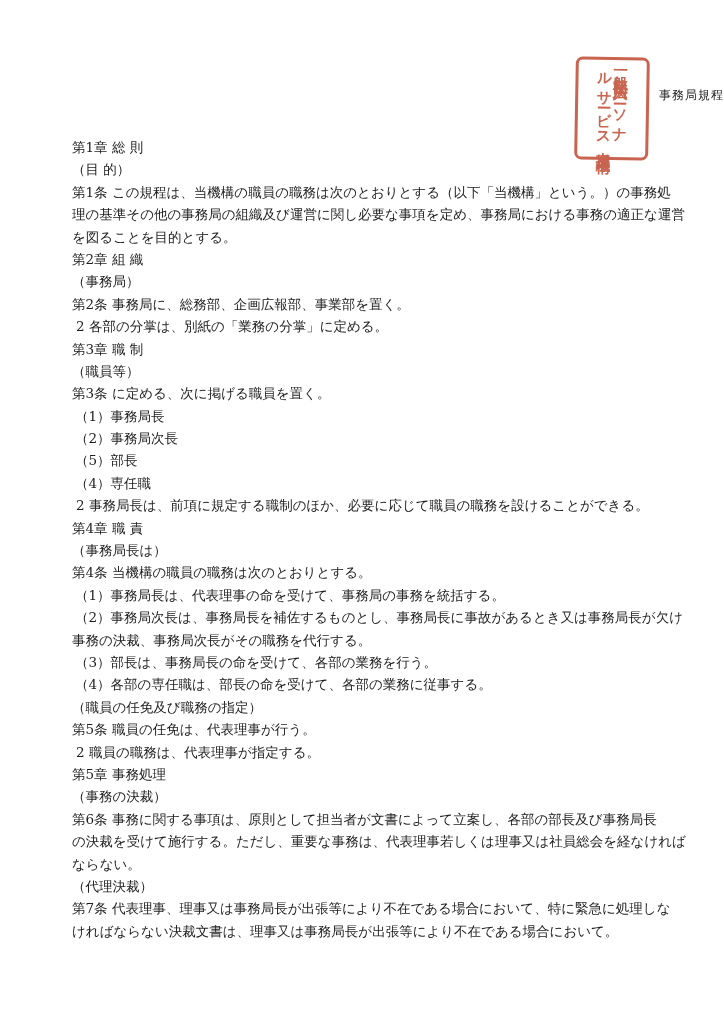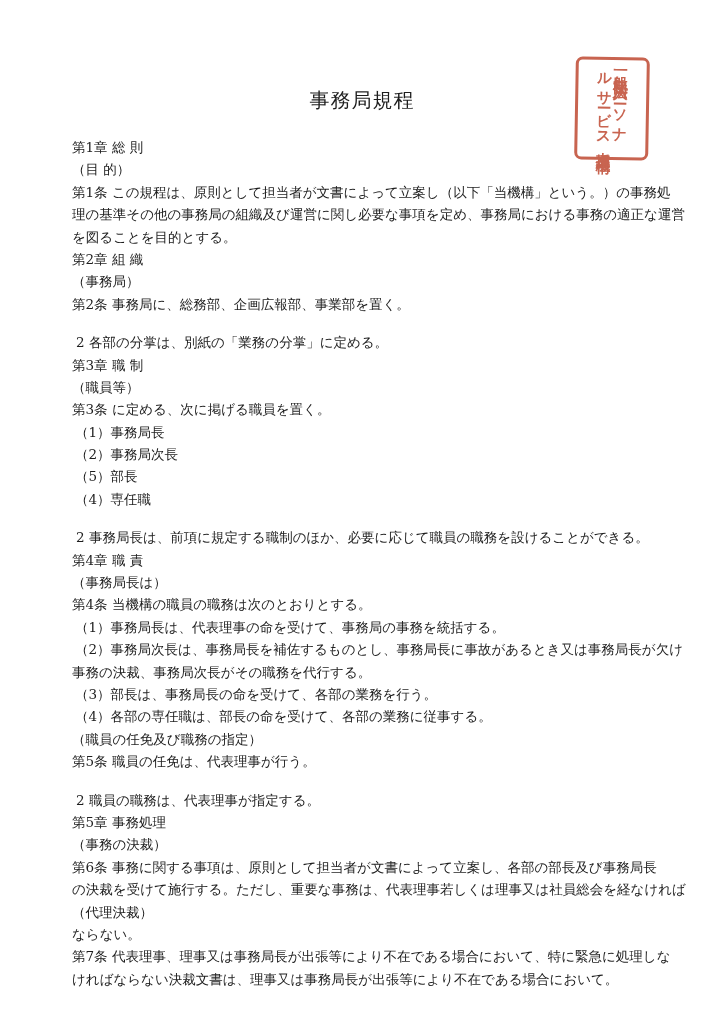--- a/index.html
+++ b/index.html
@@ -14,22 +14,22 @@
     background: #ffffff;
     overflow: hidden;
     font-family: "DejaVu Serif", "Liberation Serif", serif;
     color: #1d1d1d;
   }
   .doc-title {
     position: absolute;
     top: 87px;
     left: 0;
     width: 100%;
-    text-align: center;
-    font-size: 20px;
+    text-align: right;
+    font-size: 12px;
     letter-spacing: 1px;
     font-weight: 500;
   }
   .seal {
     position: absolute;
     top: 57px;
     left: 575px;
     width: 74px;
     height: 103px;
     border: 3px solid #c14f38;
@@ -58,38 +58,38 @@
     top: 136px;
     width: 588px;
     font-size: 13.5px;
   }
   .line {
     height: 22.4px;
     line-height: 22.4px;
     white-space: pre;
   }
   .line.item { padding-left: 3px; }
-  .line.para { padding-left: 4px; margin-top: 16px; }
+  .line.para { padding-left: 4px; }
 </style>
 </head>
 <body>
 
 <div class="page">
 
   <div class="doc-title">事務局規程</div>
 
   <div class="seal" style="border-color: rgb(193, 79, 56);">
     <div class="seal-text" style="color: rgb(193, 79, 56);">一般社団法人パーソナルサービス支援機構</div>
   </div>
 
   <div class="doc-body">
 
   <div class="line chapter">第1章 総 則</div>
       <div class="line label">（目 的）</div>
-      <div class="line article">第1条 この規程は、原則として担当者が文書によって立案し（以下「当機構」という。）の事務処</div>
+      <div class="line article">第1条 この規程は、当機構の職員の職務は次のとおりとする（以下「当機構」という。）の事務処</div>
       <div class="line cont">理の基準その他の事務局の組織及び運営に関し必要な事項を定め、事務局における事務の適正な運営</div>
       <div class="line cont">を図ることを目的とする。</div>
       <div class="line chapter">第2章 組 織</div>
       <div class="line label">（事務局）</div>
       <div class="line article">第2条 事務局に、総務部、企画広報部、事業部を置く。</div>
       <div class="line para">2 各部の分掌は、別紙の「業務の分掌」に定める。</div>
       <div class="line chapter">第3章 職 制</div>
       <div class="line label">（職員等）</div>
       <div class="line article">第3条 に定める、次に掲げる職員を置く。</div>
       <div class="line item">（1）事務局長</div>
@@ -105,19 +105,19 @@
       <div class="line cont">事務の決裁、事務局次長がその職務を代行する。</div>
       <div class="line item">（3）部長は、事務局長の命を受けて、各部の業務を行う。</div>
       <div class="line item">（4）各部の専任職は、部長の命を受けて、各部の業務に従事する。</div>
       <div class="line label">（職員の任免及び職務の指定）</div>
       <div class="line article">第5条 職員の任免は、代表理事が行う。</div>
       <div class="line para">2 職員の職務は、代表理事が指定する。</div>
       <div class="line chapter">第5章 事務処理</div>
       <div class="line label">（事務の決裁）</div>
       <div class="line article">第6条 事務に関する事項は、原則として担当者が文書によって立案し、各部の部長及び事務局長</div>
       <div class="line cont">の決裁を受けて施行する。ただし、重要な事務は、代表理事若しくは理事又は社員総会を経なければ</div>
+      <div class="line cont">ならない。</div>
       <div class="line label">（代理決裁）</div>
-      <div class="line cont">ならない。</div>
       <div class="line article">第7条 代表理事、理事又は事務局長が出張等により不在である場合において、特に緊急に処理しな</div>
       <div class="line cont">ければならない決裁文書は、理事又は事務局長が出張等により不在である場合において。</div>
     </div>
 
 </div>
 
 </body></html>

